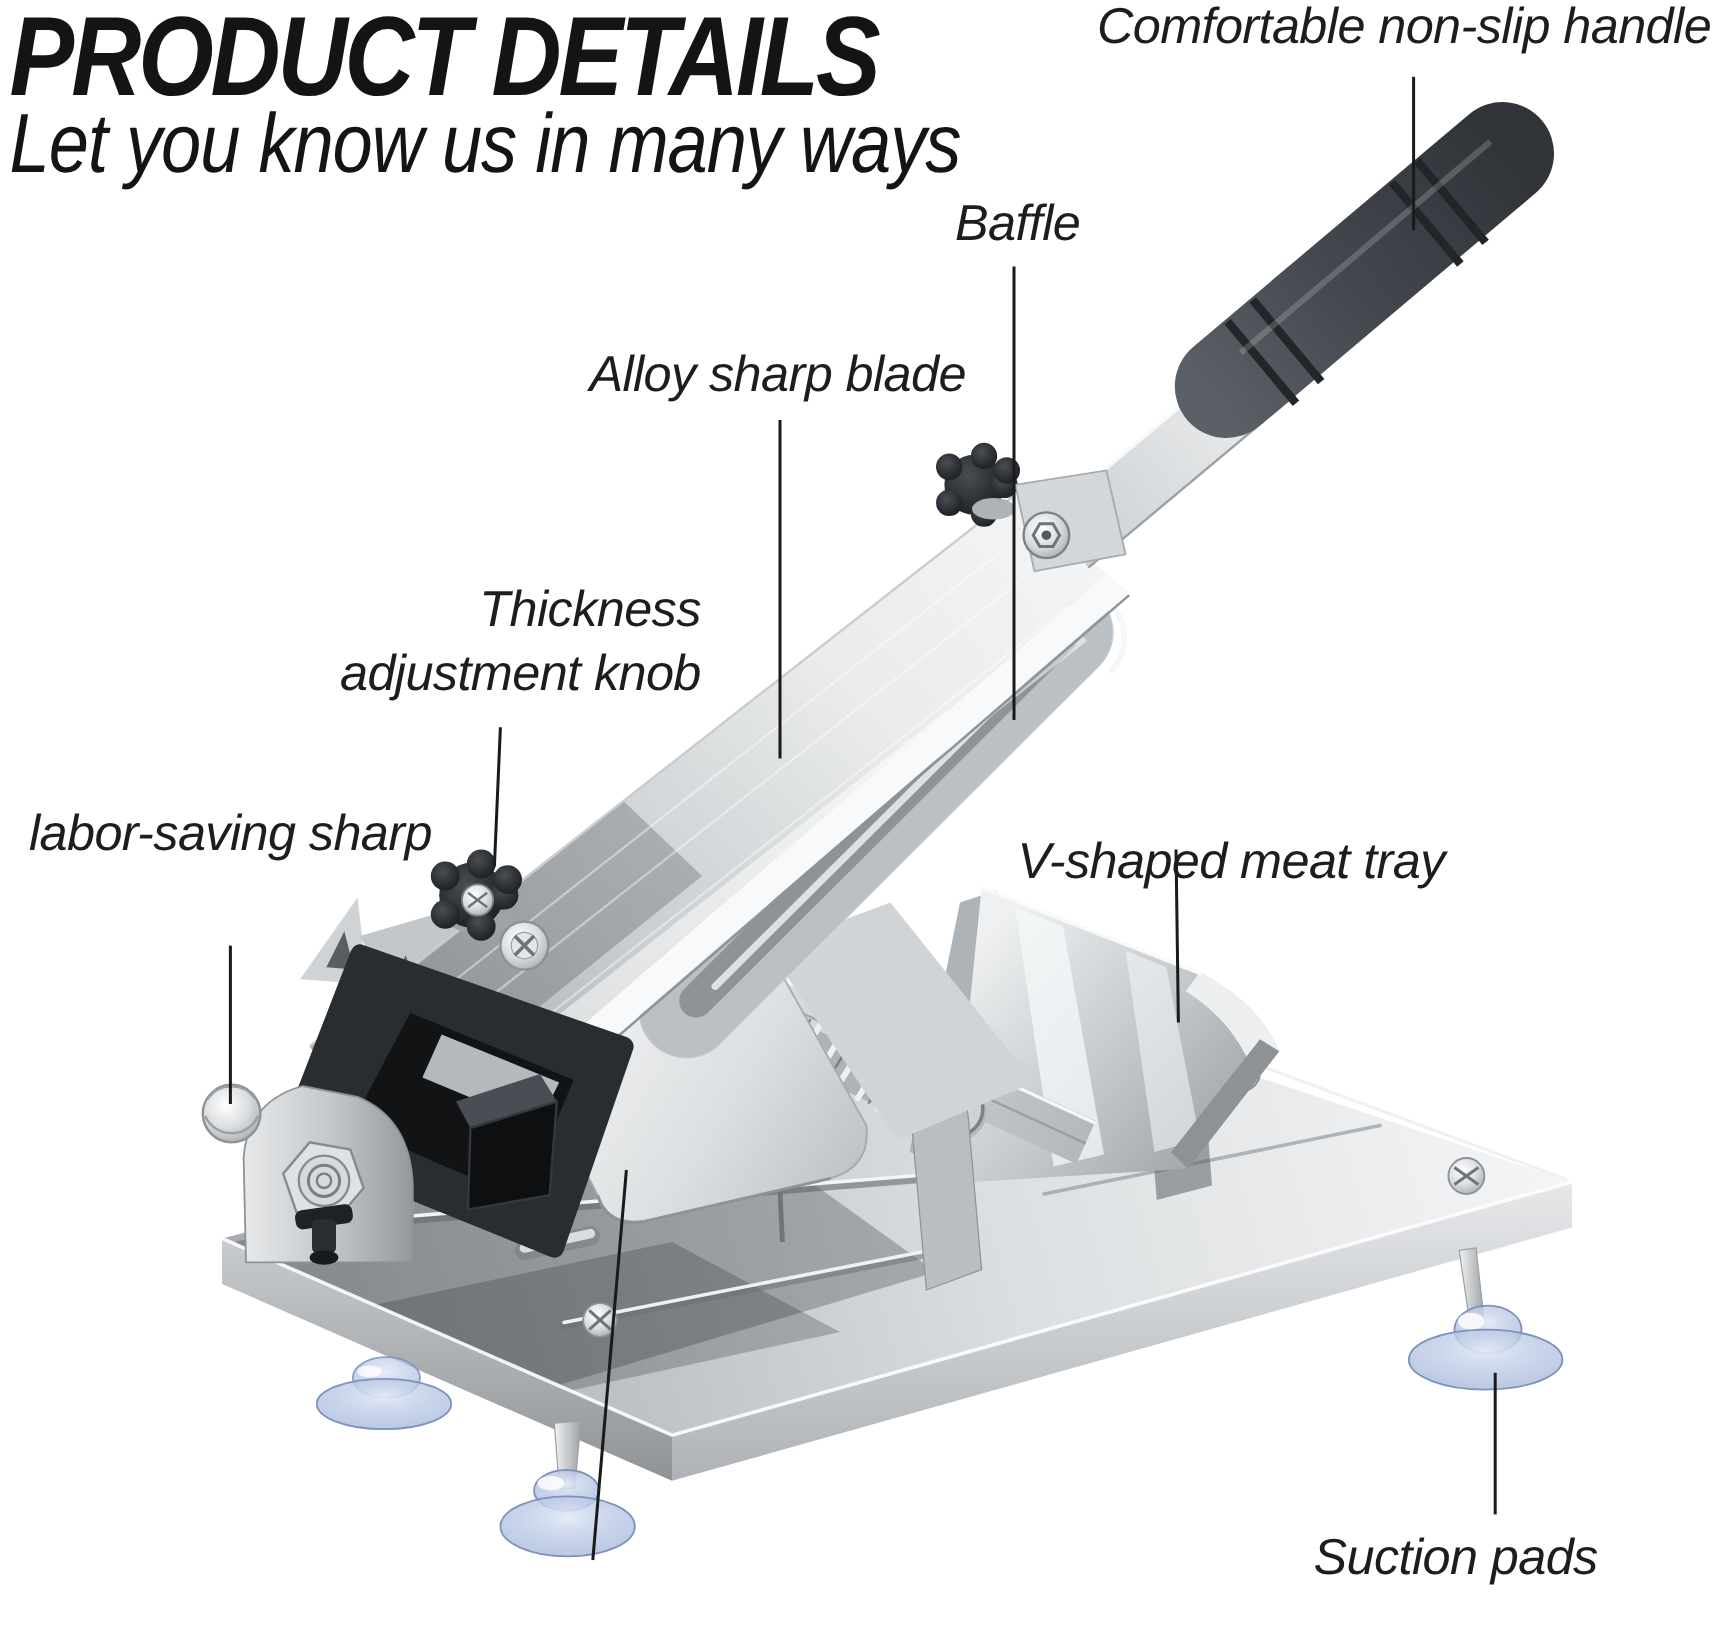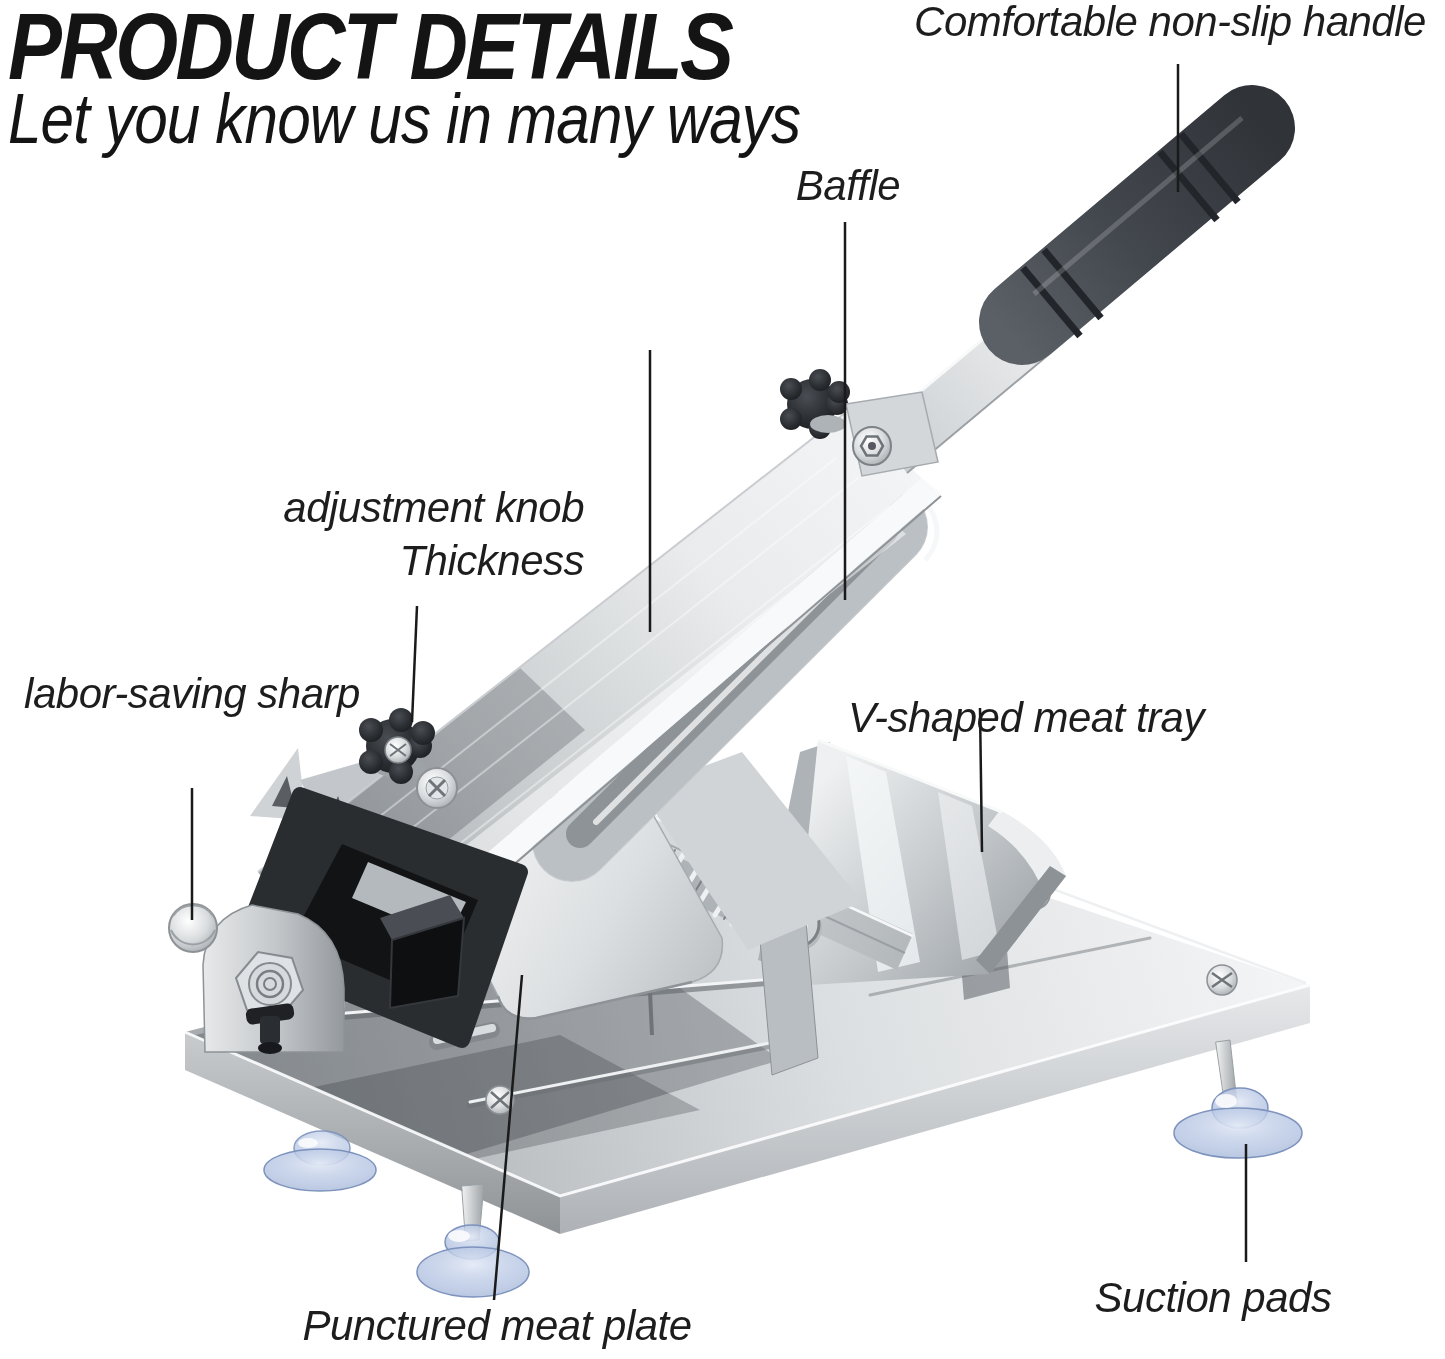--- a/index.html
+++ b/index.html
@@ -349,29 +349,29 @@
     </g>
   </svg>
 
   <div class="page-title">PRODUCT DETAILS</div>
   <div class="page-subtitle">Let you know us in many ways</div>
 
   <div class="callout center" style="left:1170px;top:-4px;">Comfortable non-slip handle</div>
 
   <div class="callout center" style="left:848px;top:160px;">Baffle</div>
 
+  <div class="callout center" style="left:648px;top:286px;">Alloy sharp blade</div>
 
   <div class="callout rightalign" style="left:584px;top:482px;">
+    <div>Thickness</div>
     <div>adjustment knob</div>
-    <div>Thickness</div>
   </div>
 
   <div class="callout center" style="left:192px;top:668px;">
     <div>labor-saving sharp</div>
   </div>
 
   <div class="callout center" style="left:1026px;top:648px;margin-top:44px;">V-shaped meat tray</div>
 
-  <div class="callout center" style="left:497px;top:1300px;">Punctured meat plate</div>
 
   <div class="callout center" style="left:1213px;top:1272px;">Suction pads</div>
 
 </div>
 
 </body></html>

